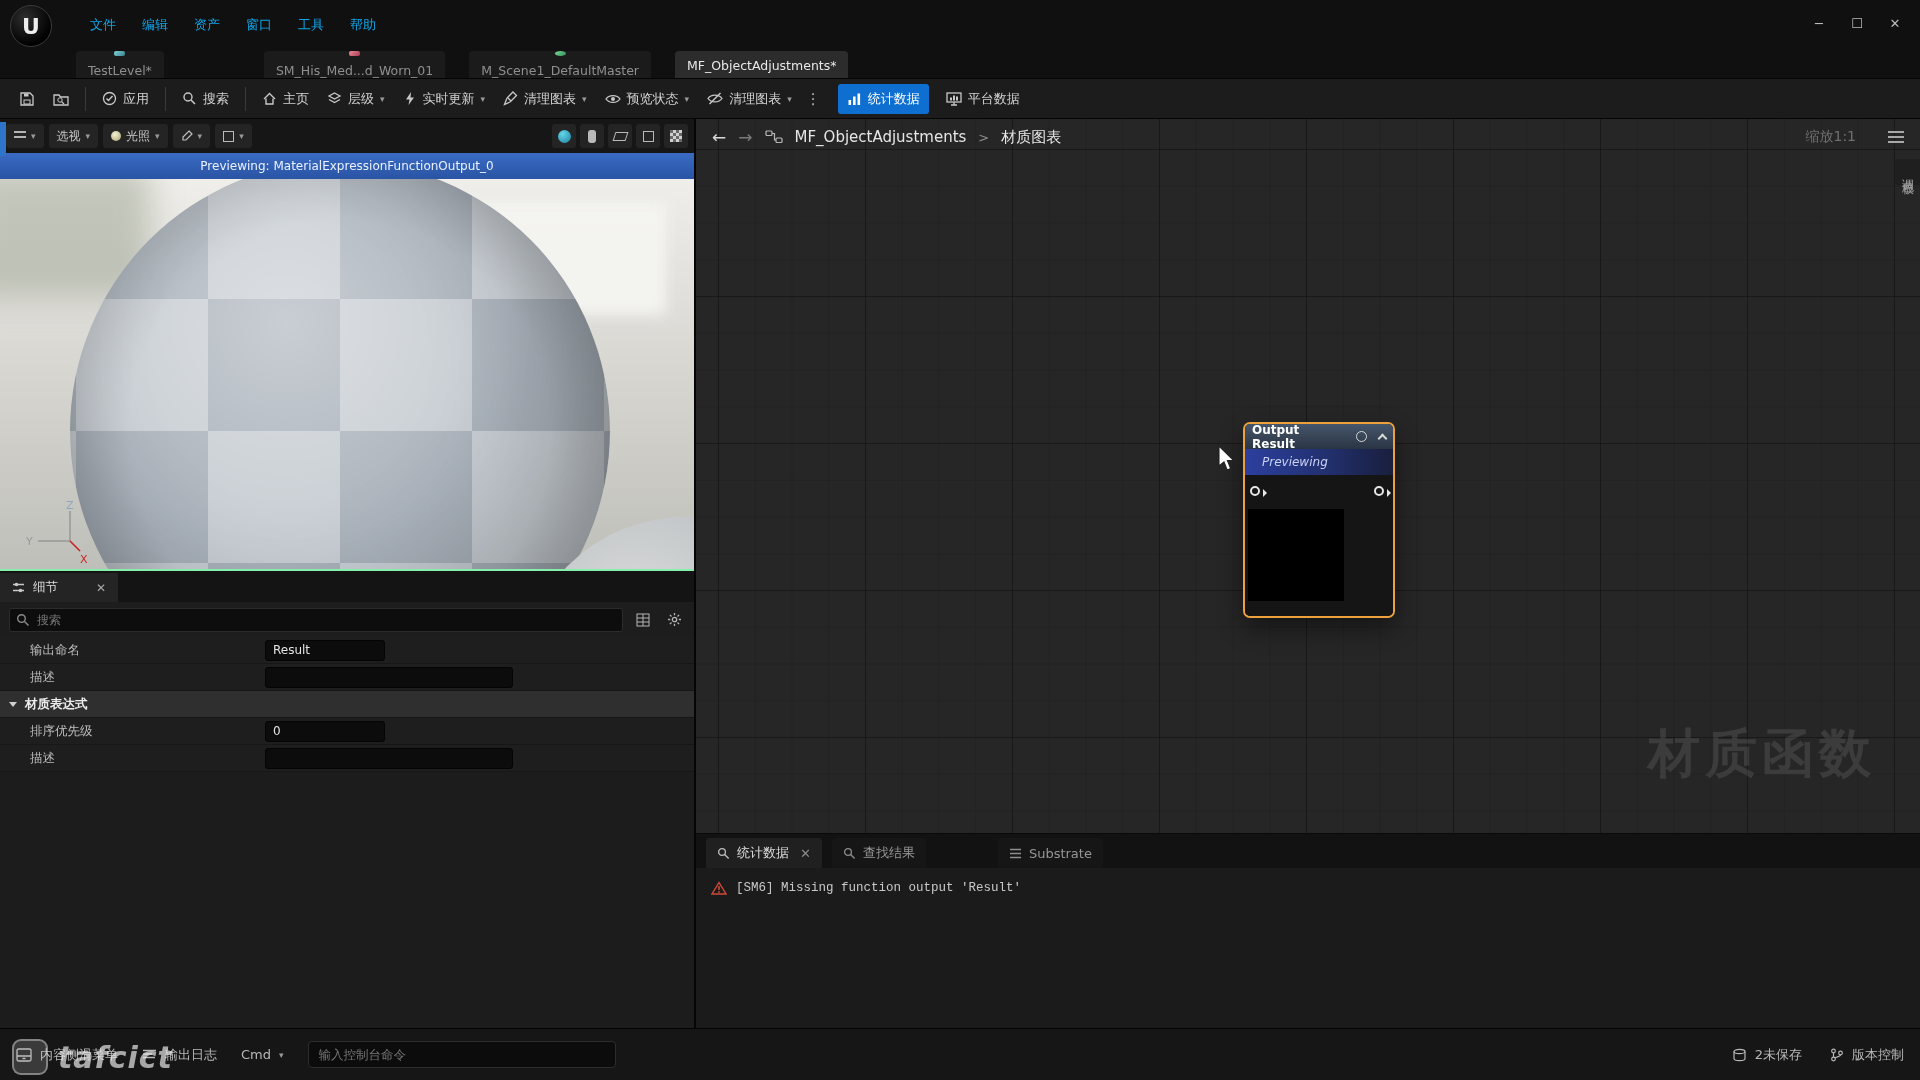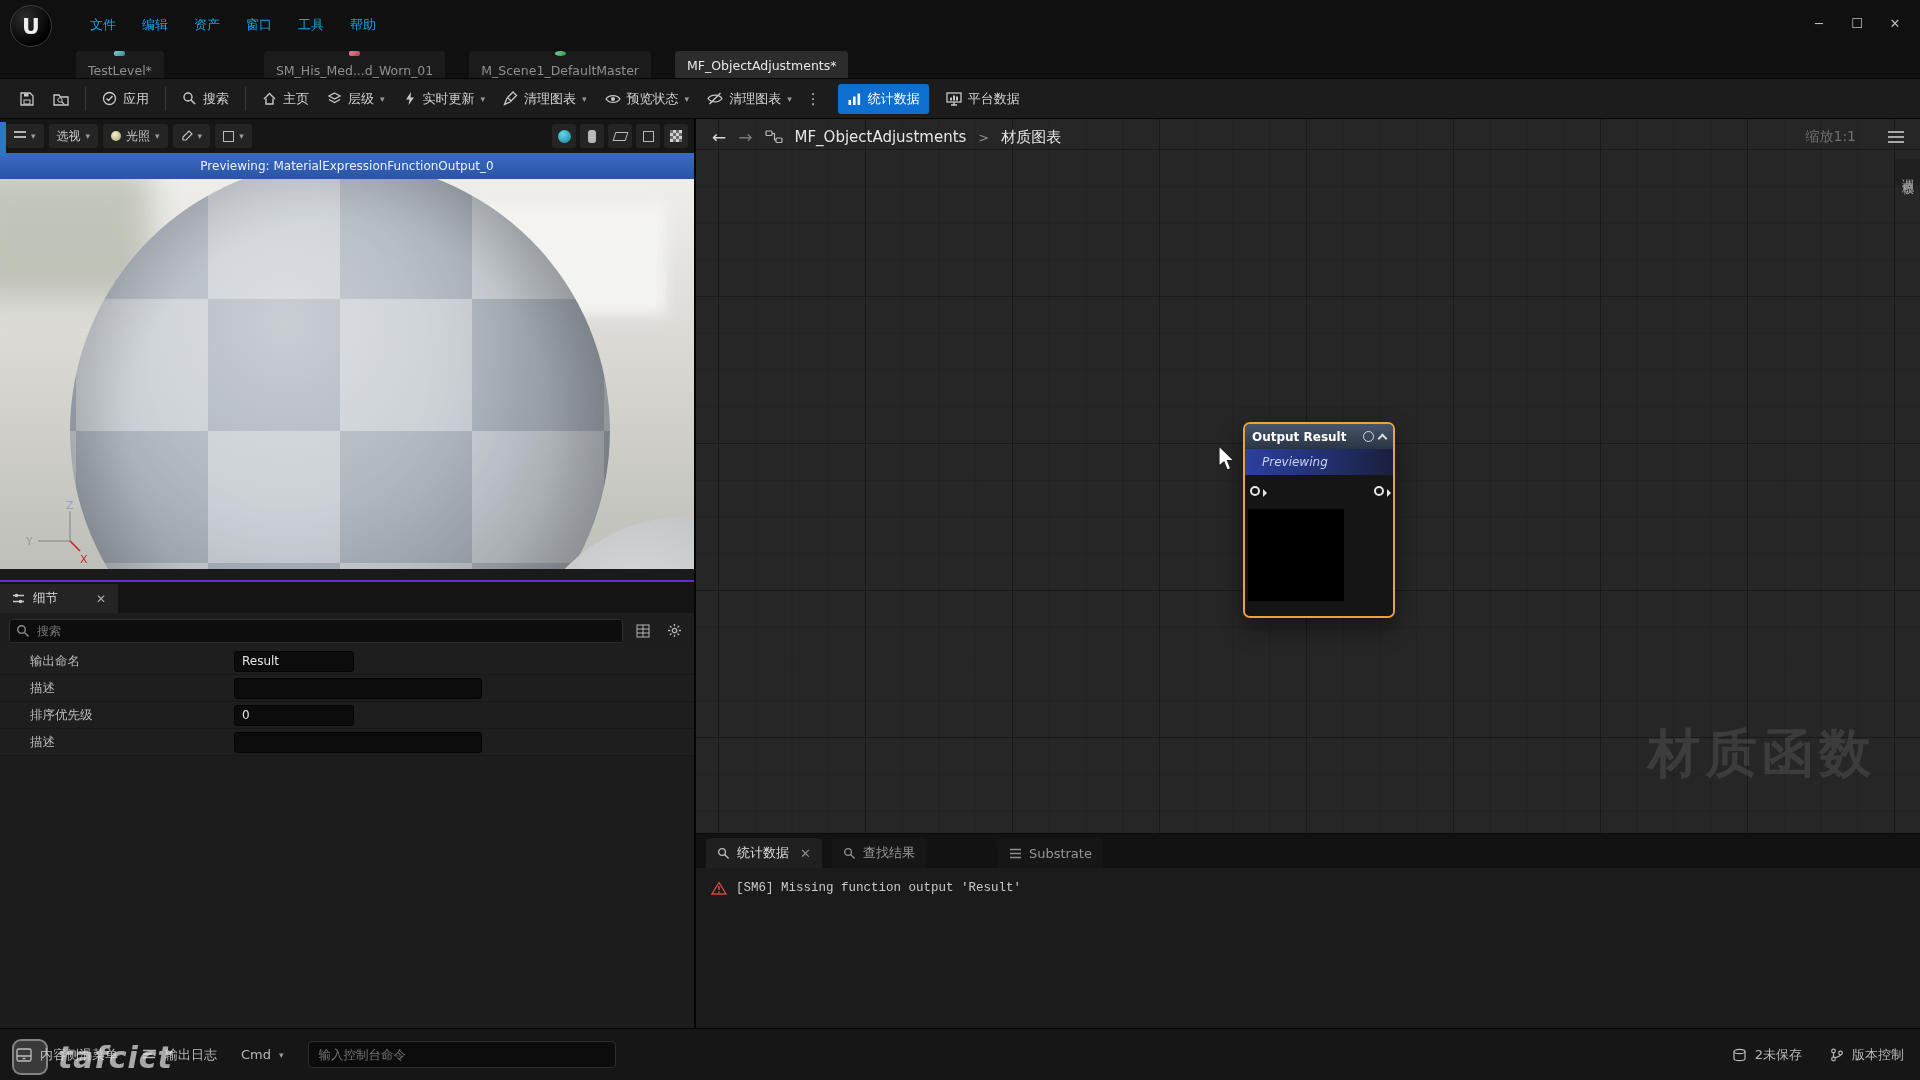--- a/index.html
+++ b/index.html
@@ -69,35 +69,35 @@
       radial-gradient(circle at 50% 50%, rgba(0,0,0,0) 55%, rgba(0,0,0,0.30) 100%),
       repeating-conic-gradient(#c6ccd2 0% 25%, #a8b0b9 25% 50%);
     background-size:auto,auto,264px 264px; background-position:center; 
     box-shadow: inset -50px -70px 120px rgba(0,0,0,0.22); }
   .sphere-secondary { position:absolute; left:520px; top:338px; width:330px; height:330px; border-radius:50%;
     background:radial-gradient(circle at 35% 30%, #dadcdd, #abafb2 75%); }
   .axis-gizmo { position:absolute; left:22px; bottom:4px; }
   .vp-active-strip { position:absolute; left:0; top:122px; width:6px; height:34px; background:#2e74c9; z-index:6; }
 
   
-  .details { flex:1; display:flex; flex-direction:column; background:#1b1b1b; border-top:2px solid #6d28d9;margin-top:11px; }
+  .details { flex:1; display:flex; flex-direction:column; background:#1b1b1b; border-top:2px solid #86efac; }
   .details-tabs { height:31px; background:#141414; display:flex; align-items:flex-end; }
   .details-tab { height:29px; display:flex; align-items:center; gap:8px; padding:0 12px; background:#242424; color:#ddd; font-size:12.5px; }
   .details-close { margin-left:30px; color:#aaa; font-size:12px; }
   .details-search { height:35px; background:#1d1d1d; display:flex; align-items:center; gap:9px; padding:0 9px; }
   .search-wrap { position:relative; flex:1; }
   .search-input { width:100%; height:24px; background:#0d0d0d; border:1px solid #2c2c2c; border-radius:3px;
     color:#ccc; font-size:12px; padding:0 8px 0 27px; outline:none; font-family:inherit; }
   .search-glyph { position:absolute; left:7px; top:5px; }
   .d-ico { width:22px; height:22px; display:flex; align-items:center; justify-content:center; color:#b5b5b5; }
   .prop-section { height:27px; background:#2f2f2f; display:flex; align-items:center; gap:8px; padding-left:9px;
     color:#ececec; font-weight:bold; font-size:12.5px; border-bottom:1px solid #151515; }
   .tri { width:0; height:0; border-left:4px solid transparent; border-right:4px solid transparent; border-top:5px solid #cfcfcf; }
   .prop-row { height:27px; background:#1e1e1e; border-bottom:1px solid #171717; display:flex; align-items:center; }
-  .prop-label { width:234px; padding-left:30px; color:#bdbdbd; font-size:12.5px; }
+  .prop-label { width:265px; padding-left:30px; color:#bdbdbd; font-size:12.5px; }
   .prop-input { height:21px; background:#0c0c0c; border:1px solid #040404; border-radius:3px; color:#e4e4e4;
     font-size:12px; padding:0 7px; outline:none; font-family:inherit; }
   .w-small { width:120px; } .w-wide { width:248px; }
   .details-fill { flex:1; background:#1c1c1c; }
 
   
   .graph-panel { position:relative; flex:1; overflow:hidden; background-color:#262626;
     background-image:
       linear-gradient(rgba(0,0,0,0.28) 1px, transparent 1px),
       linear-gradient(90deg, rgba(0,0,0,0.28) 1px, transparent 1px),
@@ -114,21 +114,21 @@
   .graph-menu-icon { position:absolute; top:12px; right:16px; width:16px; height:12px;
     background:repeating-linear-gradient(#a8a8a8 0 2px, transparent 2px 5px); }
   .palette-tab { position:absolute; top:40px; right:0; writing-mode:vertical-rl; background:#1f1f1f; color:#9c9c9c;
     font-size:12px; padding:10px 4px; border-radius:4px 0 0 4px; letter-spacing:2px; }
   .graph-watermark { position:absolute; right:44px; top:600px; font-size:52px; color:rgba(195,195,195,0.14);
     letter-spacing:5px; font-weight:bold; }
 
   
   .node { position:absolute; left:547px; top:303px; width:152px; height:196px; border:2px solid #eda13c;
     border-radius:7px; background:#161616; box-shadow:0 10px 24px rgba(0,0,0,0.45); overflow:hidden; z-index:3; }
-  .node-header { height:25px; background:linear-gradient(180deg,#46566b,#2a3544); display:flex; align-items:center; padding:0 7px; gap:5px; }
+  .node-header { height:25px; background:linear-gradient(180deg,#46566b,#2a3544); display:flex; align-items:center; padding:0 7px; gap:12px; }
   .node-title { color:#fff; font-weight:bold; font-size:12px; flex:1; }
   .node-preview-toggle { width:11px; height:11px; border:1.5px solid #d8d8d8; border-radius:50%; }
   .node-collapse { width:7px; height:7px; border-left:2px solid #d8d8d8; border-top:2px solid #d8d8d8;
     transform:rotate(45deg); margin-top:4px; }
   .node-sub { height:26px; background:linear-gradient(90deg,#2c3f9e 0%,#22306f 55%,#191f3d 100%);
     color:#c9d2f5; font-style:italic; font-size:12px; display:flex; align-items:center; padding-left:17px; }
   .node-body { position:relative; height:143px; background:#151515; }
   .pin { position:absolute; top:11px; width:10px; height:10px; border:2px solid #e6e6e6; border-radius:50%; }
   .pin.left { left:5px; } .pin.right { right:9px; }
   .pin::after { content:""; position:absolute; left:11px; top:1px;
@@ -400,20 +400,24 @@
         </div>
 
         <div class="prop-row">
           <div class="prop-label">输出命名</div>
           <input class="prop-input w-small" value="Result" style="">
         </div>
         <div class="prop-row">
           <div class="prop-label">描述</div>
           <input class="prop-input w-wide" value="" style="">
         </div>
+        <div class="prop-section">
+          <span class="tri"></span>
+          <span>材质表达式</span>
+        </div>
         <div class="prop-row">
           <div class="prop-label">排序优先级</div>
           <input class="prop-input w-small" value="0" style="">
         </div>
         <div class="prop-row">
           <div class="prop-label">描述</div>
           <input class="prop-input w-wide" value="" style="">
         </div>
         <div class="details-fill"></div>
       </div>

